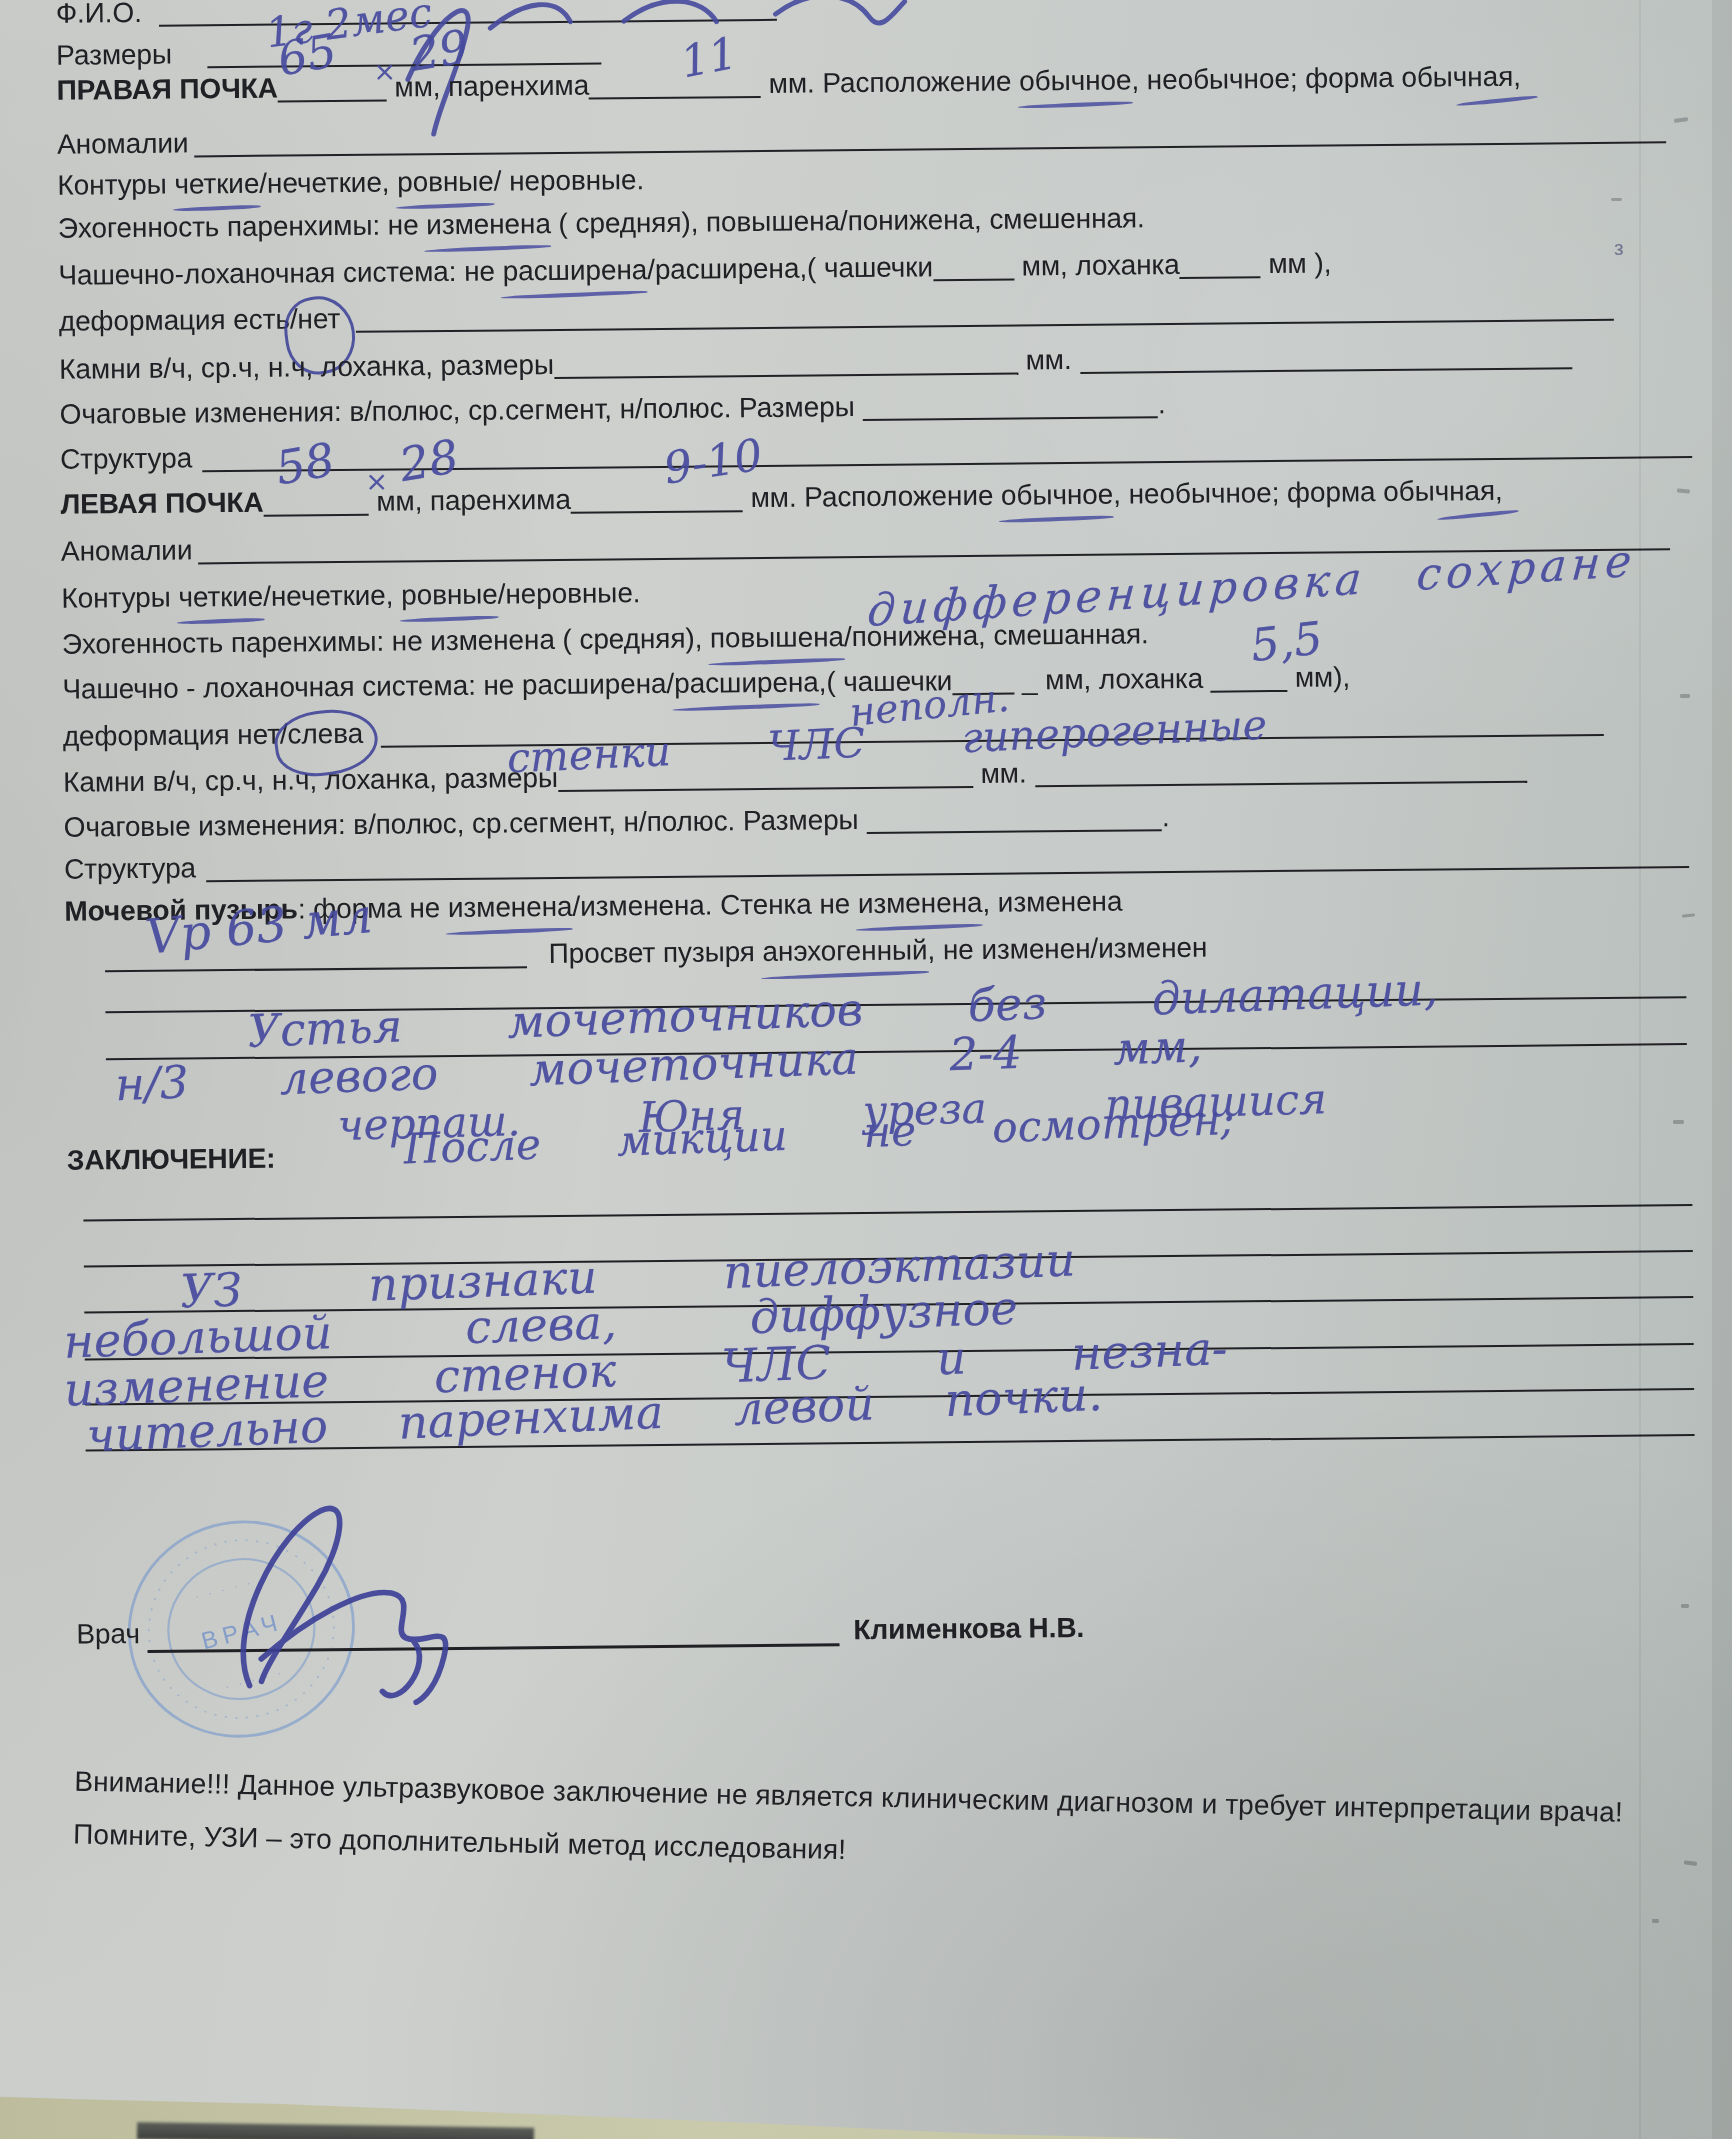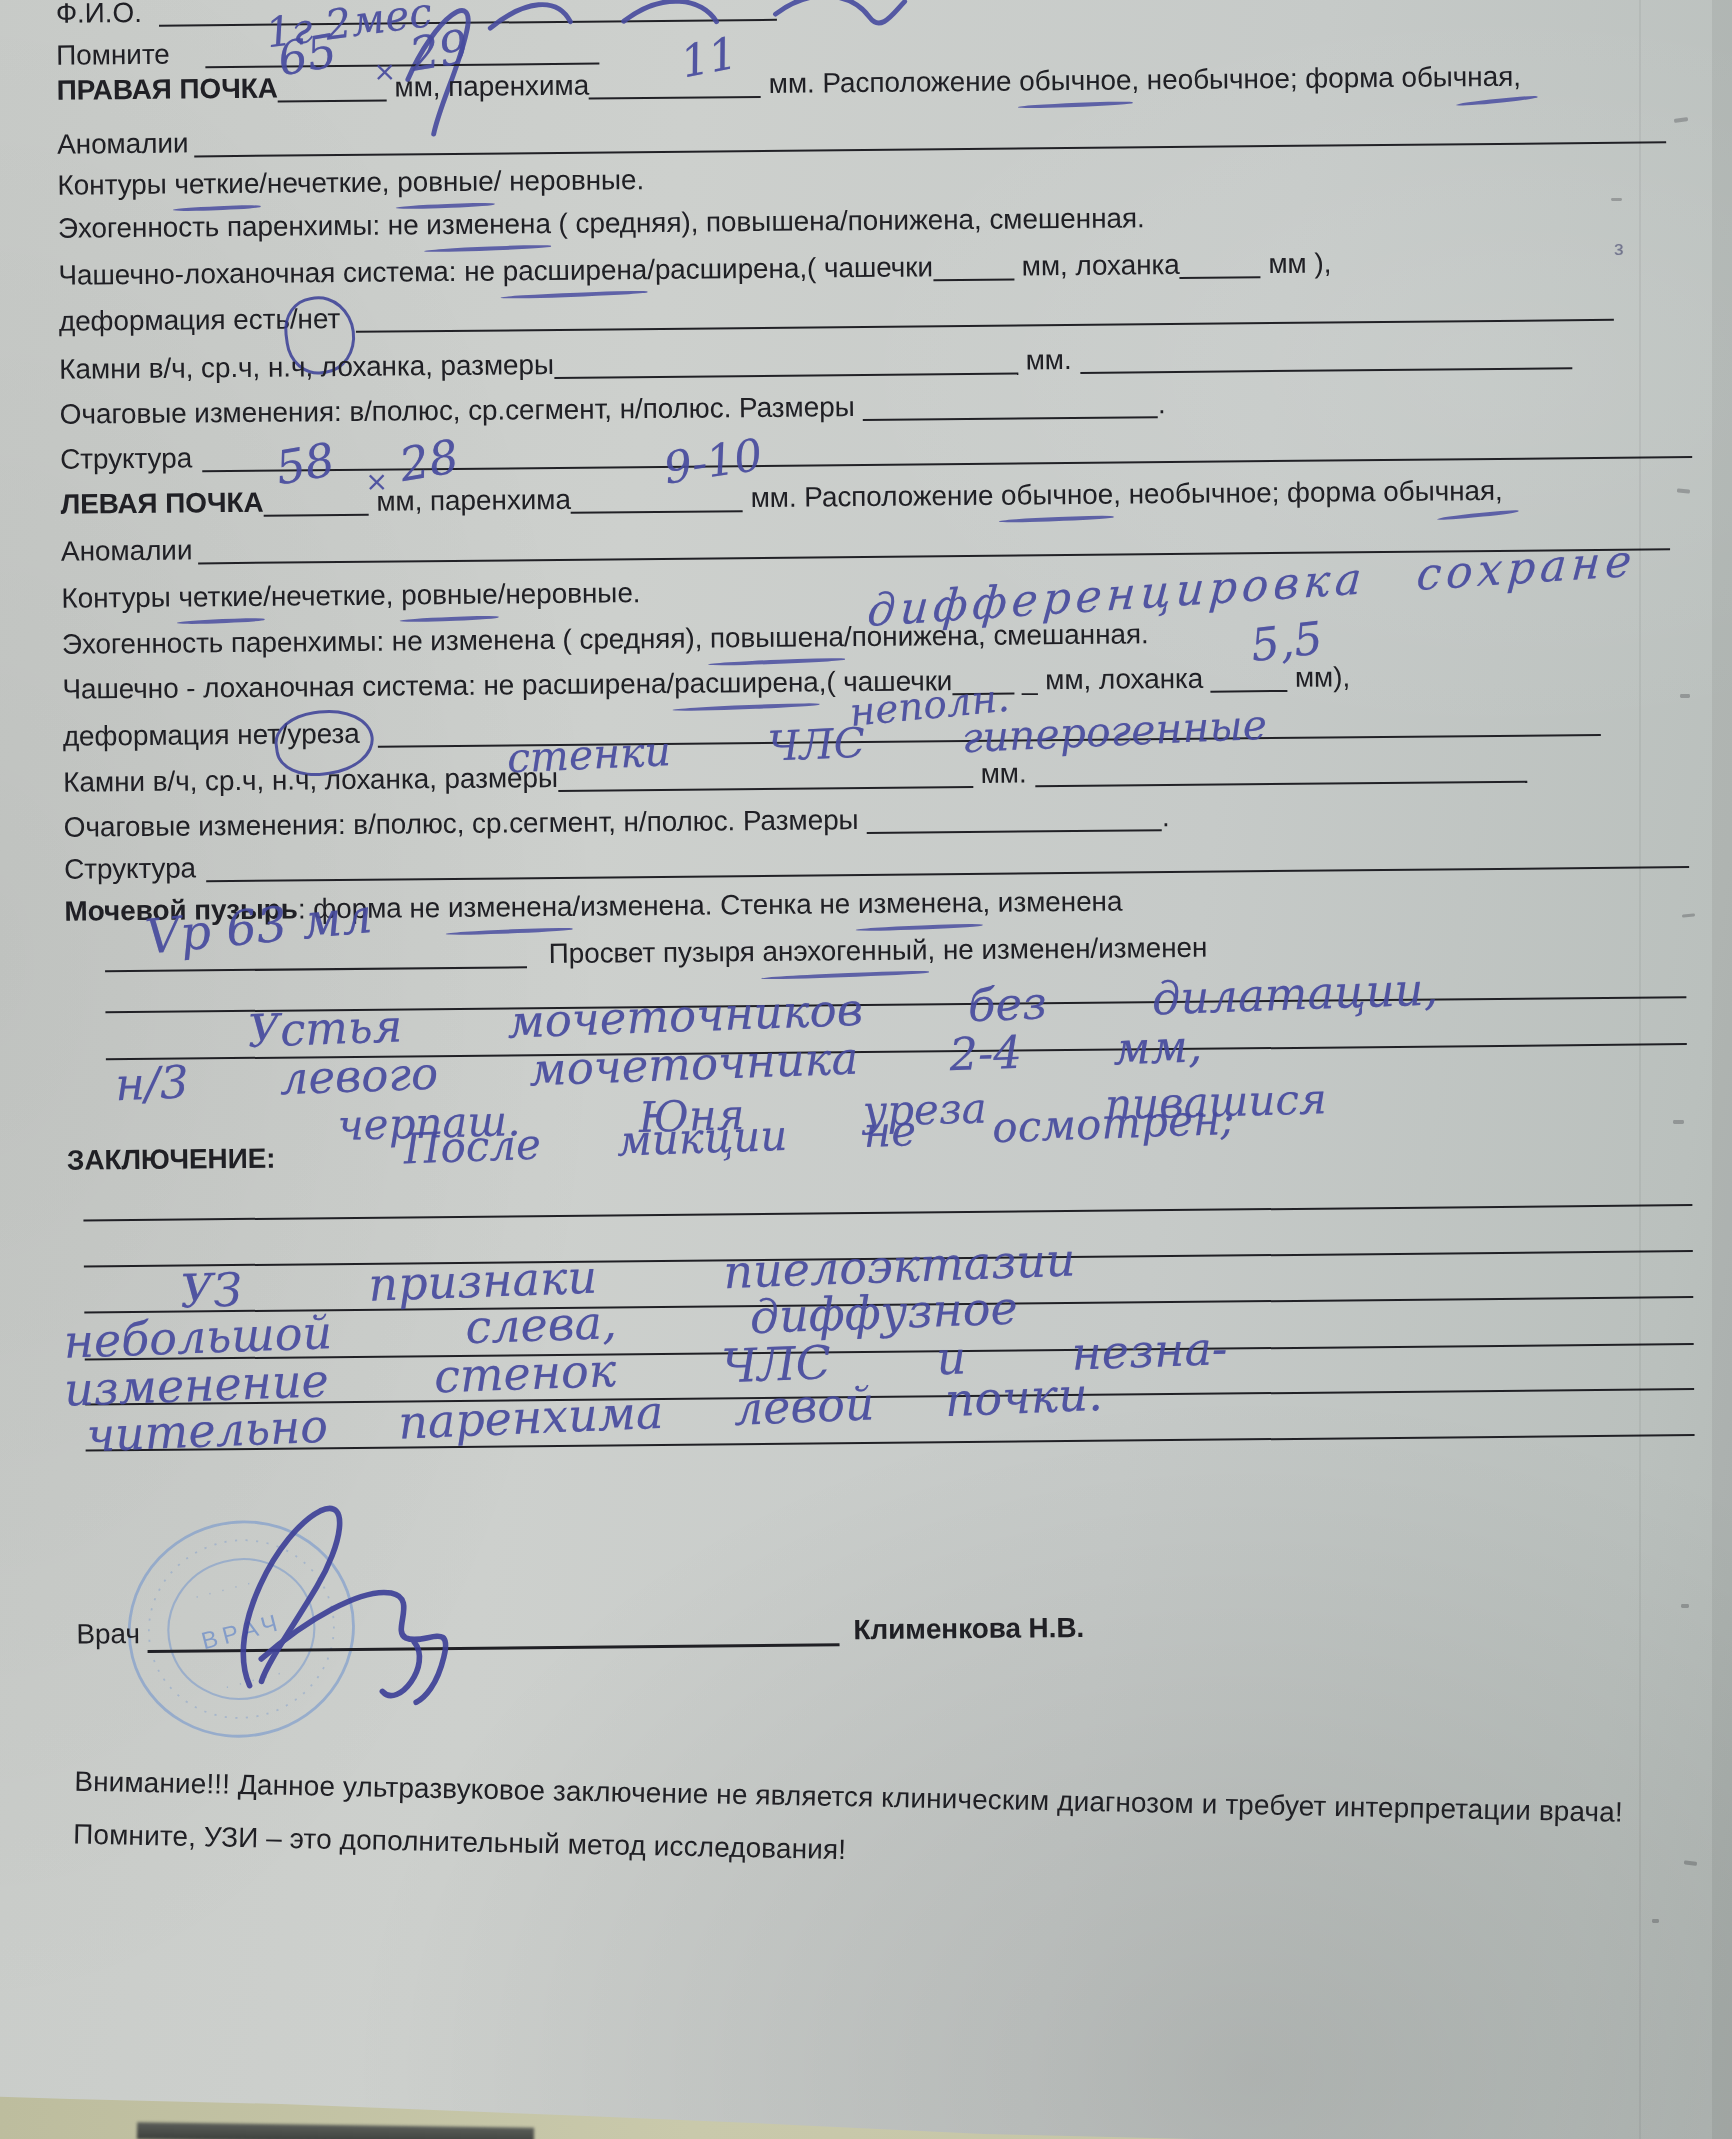--- a/index.html
+++ b/index.html
@@ -60,21 +60,21 @@
   <svg class="scribble" style="left:169px;top:-8.4px;" width="773" height="155" viewBox="0 0 1100 220">
     <g fill="none" stroke="#474b9e" stroke-width="7" stroke-linecap="round" opacity=".9">
       <path d="M352,118 C392,28 452,-12 436,52 C424,104 398,152 388,196"></path>
       <path d="M470,46 C520,6 566,2 584,38"></path>
       <path d="M660,38 C716,-4 772,6 792,40"></path>
       <path d="M876,30 C930,-10 986,2 1010,36 C1026,58 1044,30 1060,14"></path>
     </g>
   </svg>
 
   <div class="row" style="top:32px;">
-    <span>Помните</span>
+    <span>Размеры</span>
     <span class="blank" style="width:394px;margin-left:28px;"></span>
   </div>
   <span class="hw" style="left:275px;top:4.2px;font-size:41px;transform:rotate(-7deg);">1г 2мес</span>
 
   <div class="row" style="top:67px;">
     <span class="b">ПРАВАЯ ПОЧКА</span><span class="blank" style="width:109px;"></span>
     <span>мм, паренхима</span><span class="blank" style="width:172px;"></span>
     <span>мм. Расположение </span><span class="pu">обычное</span><span>, необычное; форма </span><span class="pu tail">обычная,</span>
   </div>
   <span class="hw" style="left:287px;top:27px;font-size:46px;transform:rotate(-9deg);">65</span>
@@ -142,21 +142,21 @@
 
   <div class="row" style="top:666px;">
     <span>Чашечно - лоханочная система: не расширена/</span><span class="pu">расширена</span><span>,( чашечки</span><span class="blank" style="width:62px;"></span>
     <span>_</span>
     <span>мм, лоханка</span><span class="blank" style="width:77px;margin-left:7px;"></span>
     <span>мм),</span>
   </div>
   <span class="hw" style="left:1254px;top:623px;font-size:45px;transform:rotate(-6deg);">5,5</span>
 
   <div class="row" style="top:713px;">
-    <span>деформация нет/</span><span class="po small">уреза</span><span class="blank" style="width:1223px;margin-left:18px;"></span>
+    <span>деформация нет/</span><span class="po small">слева</span><span class="blank" style="width:1223px;margin-left:18px;"></span>
   </div>
   <span class="hw" style="left:852px;top:690px;font-size:39px;transform:rotate(-5deg);">неполн.</span>
   <span class="hw" style="left:509px;top:731px;font-size:41px;word-spacing:84px;transform:rotate(-2deg);">стенки ЧЛС гиперогенные</span>
 
   <div class="row" style="top:759px;">
     <span>Камни в/ч, ср.ч, н.ч, лоханка, размеры</span><span class="blank" style="width:415px;"></span>
     <span>мм.</span><span class="blank" style="width:492px;margin-left:8.4px;"></span>
   </div>
 
   <div class="row" style="top:804px;">

